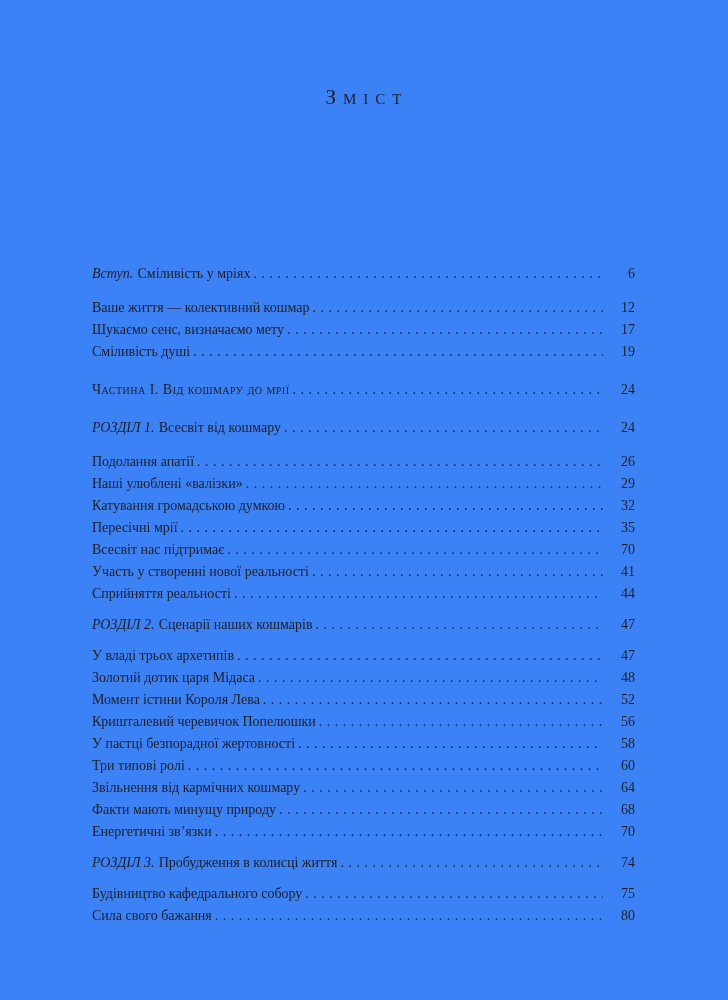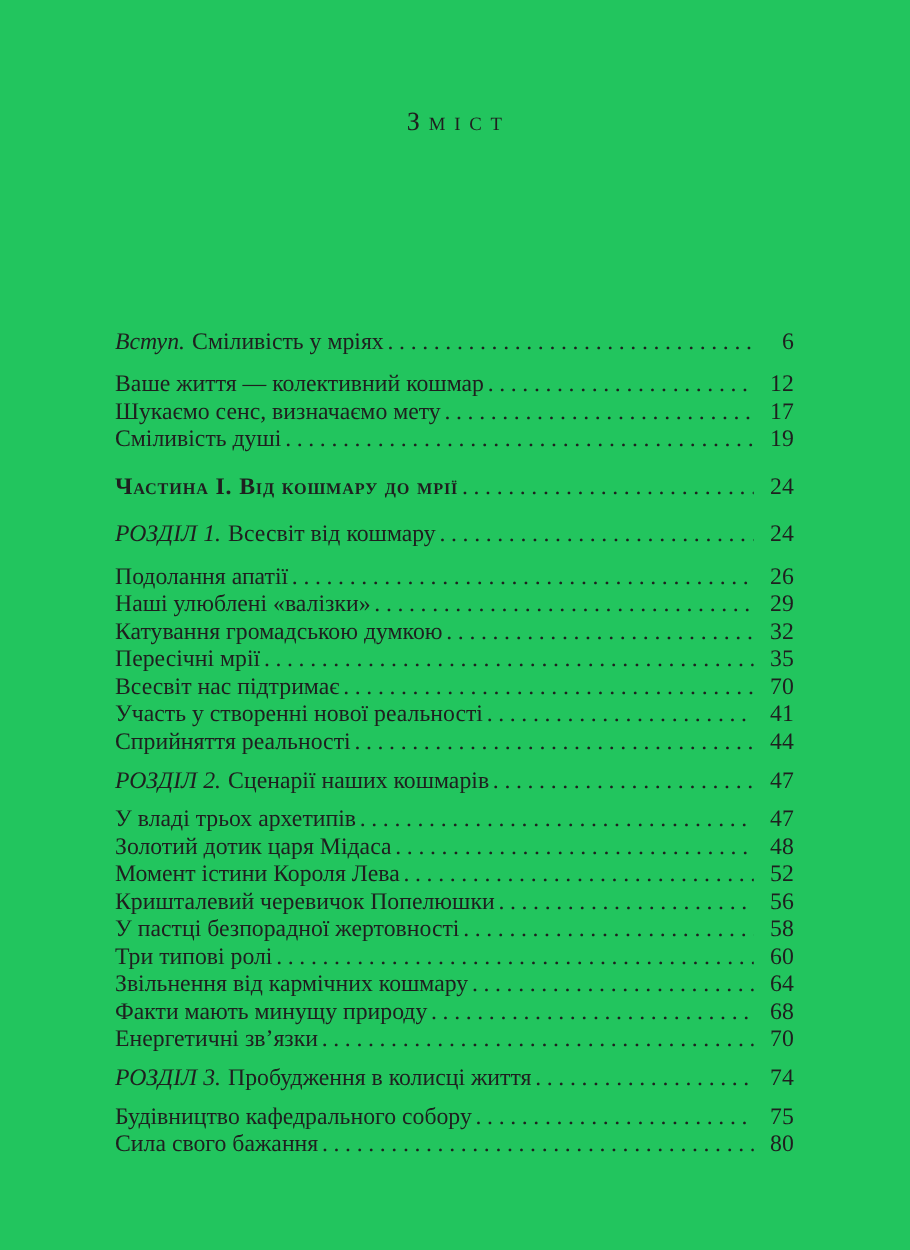--- a/index.html
+++ b/index.html
@@ -5,58 +5,58 @@
   html, body {
     margin: 0;
     padding: 0;
     background: #ffffff;
   }
   .page {
     position: relative;
     width: 728px;
     height: 1000px;
     box-sizing: border-box;
-    background: #22c55e;
+    background: #3b82f6;
     color: #1f1f1f;
     font-family: "Liberation Serif", "DejaVu Serif", serif;
     padding: 86px 93px 0 92px;
     overflow: hidden;
   }
   .title {
     text-align: center;
     font-size: 21px;
     line-height: 22px;
     font-variant: small-caps;
     letter-spacing: 7px;
     text-indent: 7px; 
     margin: 0 0 155px 0;
     font-weight: 400;
   }
   .toc {
-    font-size: 19px;
+    font-size: 14px;
   }
   .row {
     display: flex;
     align-items: baseline;
     line-height: 22px;
     white-space: nowrap;
   }
   .gap-sm { margin-top: 9px; }
   .gap-md { margin-top: 12px; }
   .gap-lg { margin-top: 16px; }
   .prefix {
     font-style: italic;
     flex: none;
   }
   .prefix:empty { display: none; }
   .prefix { margin-right: 0.3em; }
   .label { flex: none; }
   .type-part .label,
   .type-part .prefix {
-    font-weight: bold;
+    font-weight: normal;
     font-variant: small-caps;
     letter-spacing: 0.035em;
   }
   .dots {
     flex: 1 1 auto;
     overflow: hidden;
     white-space: nowrap;
     margin-left: 3px;
     margin-right: 5px;
     min-width: 18px;

